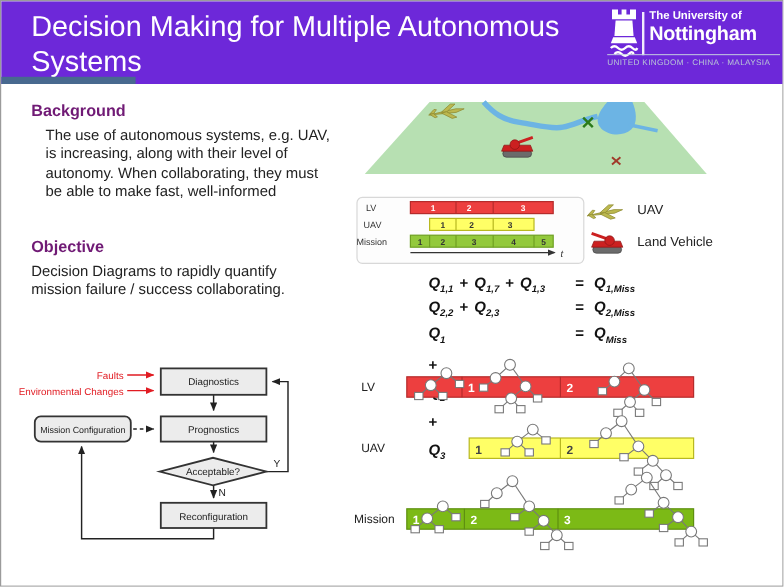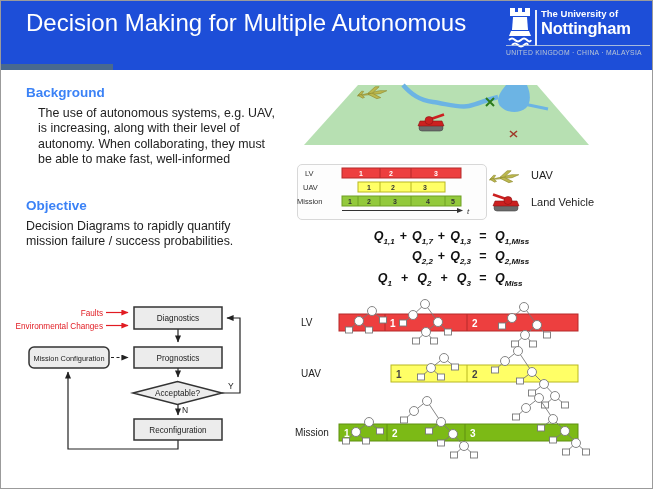--- a/index.html
+++ b/index.html
@@ -1,30 +1,30 @@
 <!DOCTYPE html>
 <html><head>
 <meta charset="utf-8">
 <style>
   html,body{margin:0;padding:0;background:#fff;}
   .slide{position:relative;width:653px;height:489px;background:#ffffff;overflow:hidden;
          font-family:"Liberation Sans",sans-serif;box-sizing:border-box;border:1px solid #9b9b9b;}
   
-  .hdr{position:absolute;left:0;top:0;width:653px;height:69px;background:#1d4ed8;}
+  .hdr{position:absolute;left:0;top:0;width:653px;height:69px;background:#6d28d9;}
   .hdr-accent{position:absolute;left:0;top:63px;width:112px;height:6px;background:#48698f;}
   .title{position:absolute;left:25px;top:7px;color:#ffffff;font-size:24px;line-height:29px;font-weight:400;}
   .logo{position:absolute;left:500px;top:0;width:153px;height:69px;}
   .castle{position:absolute;left:6px;top:7px;}
   .logo-sep{position:absolute;left:34px;top:9px;width:2px;height:36px;background:rgba(255,255,255,.9);}
   .uni-prefix{position:absolute;left:40px;top:8px;color:#fff;font-size:9.5px;font-weight:bold;line-height:10px;}
   .uni-name{position:absolute;left:40px;top:18px;color:#fff;font-size:16.5px;font-weight:bold;line-height:18px;letter-spacing:-.2px;}
   .logo-rule{position:absolute;left:5px;top:44px;width:144px;height:1px;background:rgba(200,212,224,.8);}
   .campuses{position:absolute;left:5px;top:48px;width:146px;color:#b9c6d6;font-size:6.8px;letter-spacing:.3px;white-space:nowrap;}
   
-  .sec-head{position:absolute;left:25px;color:#3b82f6;font-size:13.5px;font-weight:bold;}
+  .sec-head{position:absolute;left:25px;color:#701a75;font-size:13.5px;font-weight:bold;}
   .bg-head{top:84px;} .obj-head{top:197px;}
   .sec-body{position:absolute;left:25px;width:270px;color:#222;font-size:12.4px;line-height:15.3px;}
   .bg-body{top:105px;margin-left:12px;} .obj-body{top:218px;}
   
   svg{position:absolute;overflow:visible;}
   .svgt{font-family:"Liberation Sans",sans-serif;}
   .bdd line{stroke:#787878;stroke-width:0.9;}
   .bdd circle,.bdd rect{fill:#ffffff;stroke:#787878;stroke-width:0.9;}
   .fc-box{fill:#ececec;stroke:#333;stroke-width:1.5;}
   .fc-txt{font-size:8.2px;fill:#222;}
@@ -38,22 +38,22 @@
   .pb-d{font-size:10px;font-weight:bold;fill:#444;}
   
   .gantt-panel{position:absolute;left:296px;top:163px;width:188px;height:54px;background:#fdfdfd;
                border:1px solid #d8d8d8;border-radius:5px;}
   
   .leg-label{position:absolute;color:#222;font-size:11px;}
   
   .equations{position:absolute;left:356px;top:228px;width:205px;color:#111;font-size:12.5px;}
   .eq-row{display:flex;align-items:baseline;height:20px;}
   .eq-row3{margin-top:2px;}
-  .expr{width:114px;display:flex;justify-content:flex-end;align-items:baseline;gap:5px;}
-  .eq-row3 .expr{gap:9px;}
+  .expr{width:114px;display:flex;align-items:baseline;gap:5px;}
+  .eq-row3 .expr{gap:9px;flex-direction:column;}
   .term{font-style:italic;font-weight:600;}
   .term sub{font-size:8px;font-style:italic;}
   .op{font-weight:600;}
   .eqs{width:24px;text-align:center;font-weight:600;}
 </style>
 </head>
 <body>
 
 <div class="slide">
 
@@ -71,20 +71,21 @@
         <rect x="2" y="12" width="24" height="6" rx="3" fill="#6b6b6b" stroke="#444" stroke-width="0.6"></rect>
         <polygon points="1,13 27,13 25,8 3,8" fill="#cc2020" stroke="#8a1515" stroke-width="0.6"></polygon>
         <circle cx="12" cy="7.5" r="4" fill="#cc2020" stroke="#8a1515" stroke-width="0.6"></circle>
       </g>
     </defs>
   </svg>
 
   <div class="hdr">
     <div class="title">
       <div>Decision Making for Multiple Autonomous</div>
+      <div>Systems</div>
     </div>
     <div class="logo">
       <svg class="castle" width="26" height="40" viewBox="0 0 26 40">
         <path d="M3,0 H8 V4 H11 V0 H15 V4 H18 V0 H23 V8 H3 Z" fill="#fff"></path>
         <path d="M6,9 H20 L21,22 H5 Z" fill="#fff"></path>
         <path d="M4,23 H22 L24,28 H2 Z" fill="#fff"></path>
         <path d="M2,32 q3,-3 6,0 t6,0 t6,0 t4,0" stroke="#fff" stroke-width="2" fill="none"></path>
         <path d="M5,37 q3,-3 6,0 t6,0 t4,0" stroke="#fff" stroke-width="2" fill="none"></path>
       </svg>
       <div class="logo-sep"></div>
@@ -100,21 +101,21 @@
   <div class="sec-body bg-body">
     <div>The use of autonomous systems, e.g. UAV,</div>
     <div>is increasing, along with their level of</div>
     <div>autonomy.  When collaborating, they must</div>
     <div>be able to make fast, well-informed</div>
   </div>
 
   <div class="sec-head obj-head">Objective</div>
   <div class="sec-body obj-body">
     <div>Decision Diagrams to rapidly quantify</div>
-    <div>mission failure / success probabilities.</div>
+    <div>mission failure / success collaborating.</div>
   </div>
 
   <svg style="left:15px;top:295px;" width="275" height="165" viewBox="15 295 275 165" class="svgt">
     <defs>
       <marker id="ab" markerWidth="7" markerHeight="6" refX="5.5" refY="2.5" orient="auto">
         <path d="M0,0 L6,2.5 L0,5 Z" fill="#222"></path>
       </marker>
       <marker id="ar" markerWidth="7" markerHeight="6" refX="5.5" refY="2.5" orient="auto">
         <path d="M0,0 L6,2.5 L0,5 Z" fill="#e11b22"></path>
       </marker>

